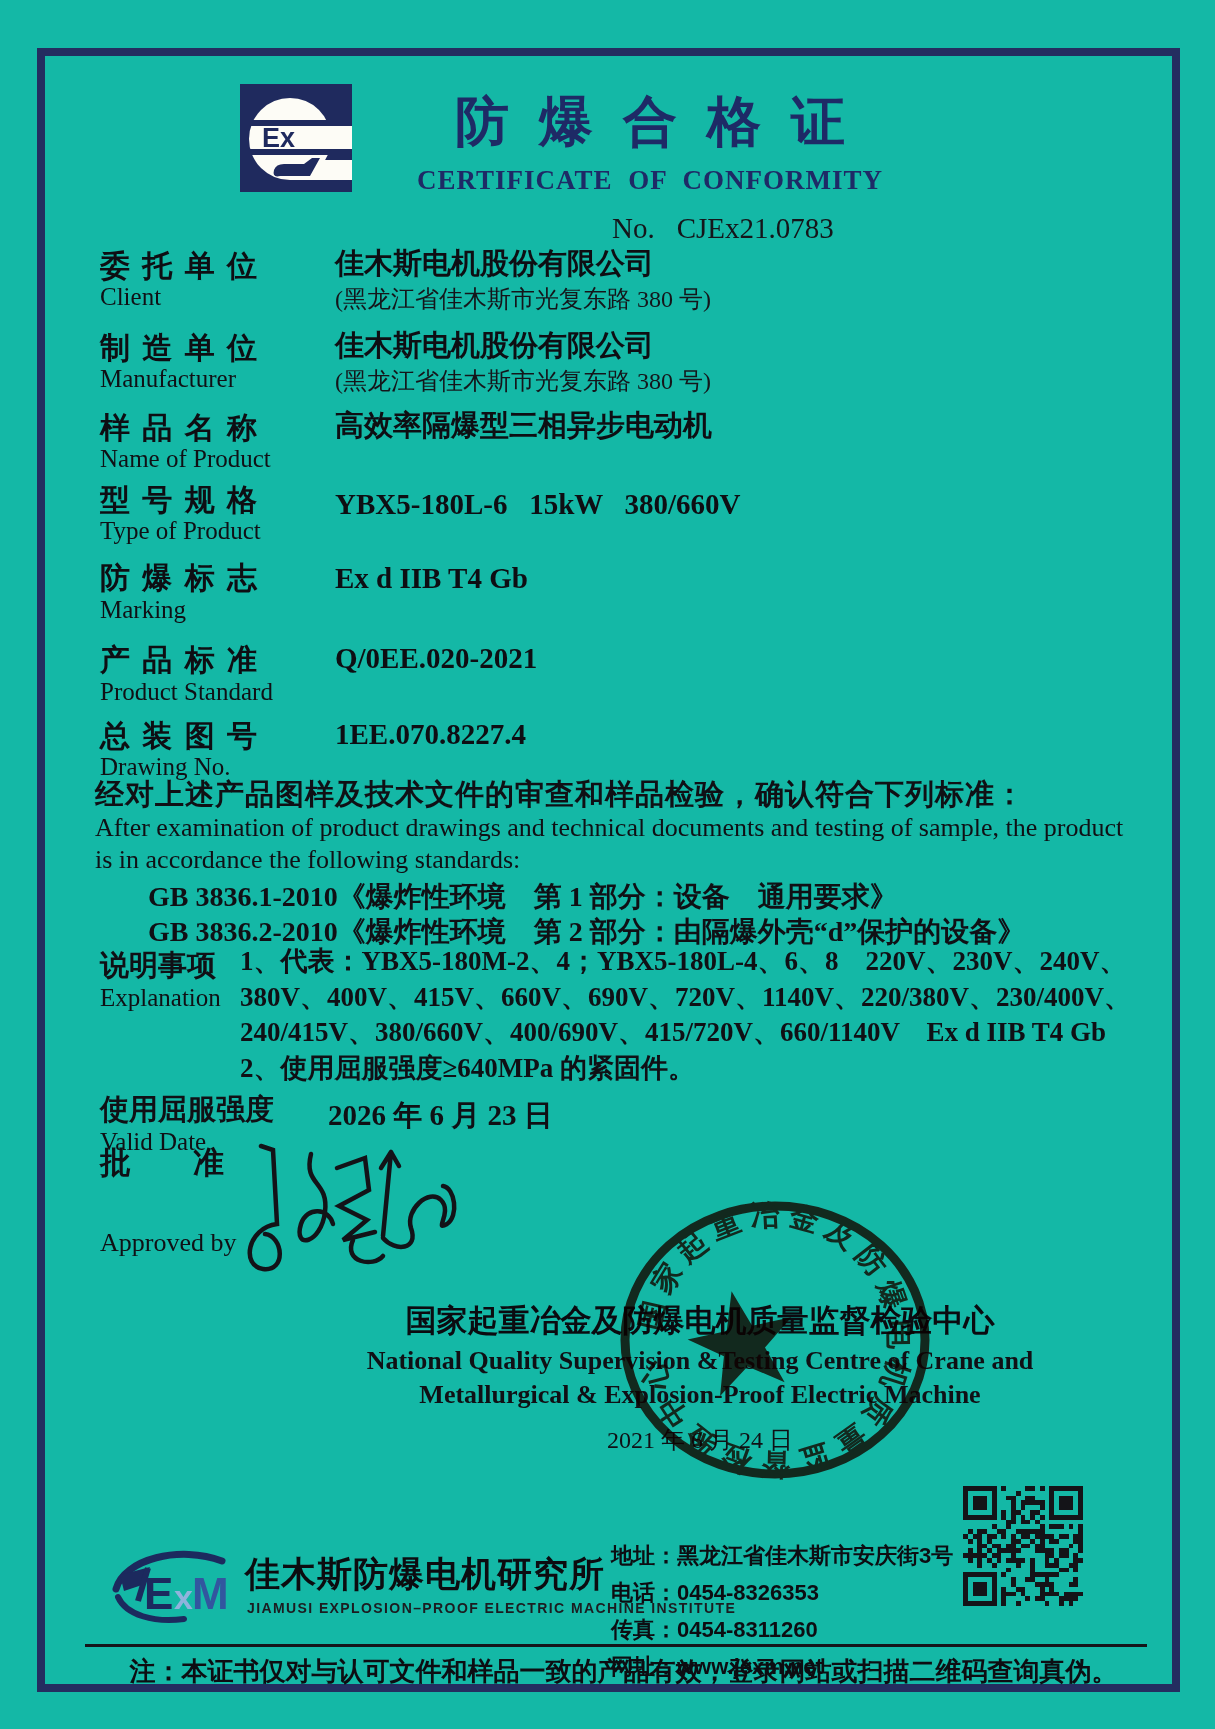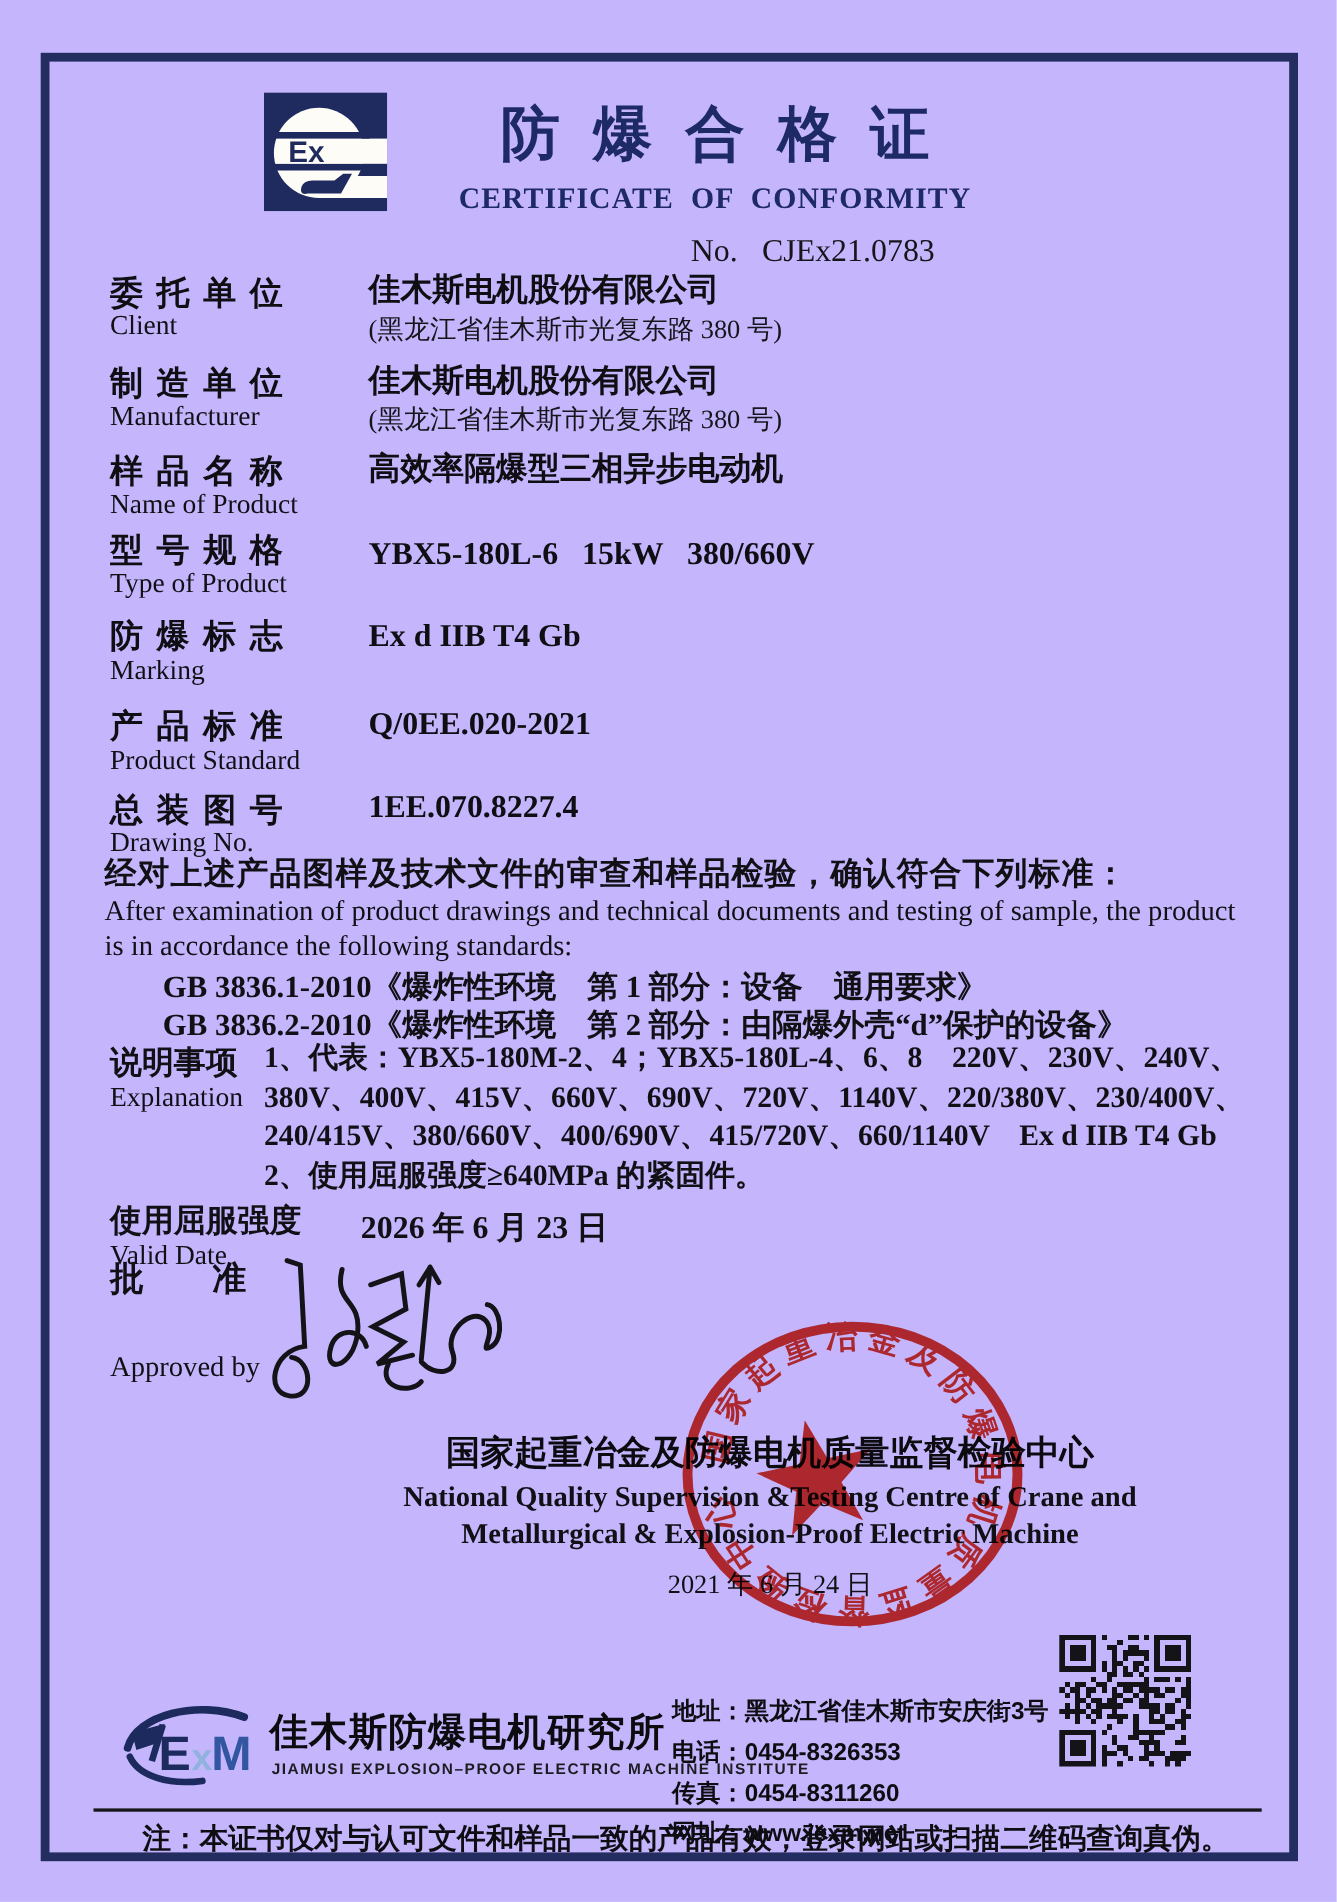--- a/index.html
+++ b/index.html
@@ -1,35 +1,35 @@
 <!DOCTYPE html>
 <html><head>
 <meta charset="utf-8">
 <style>
   html,body{margin:0;padding:0;}
   .page{
     position:relative;
     width:1215px;height:1729px;
-    background:#c4b5fd;
+    background:#14b8a6;
     font-family:"Liberation Serif","DejaVu Serif",serif;
     color:#101015;
     overflow:hidden;
   }
   .frame{
     position:absolute;left:37px;top:48px;
     width:1127px;height:1628px;
     border:8px solid #242d60;
   }
   .abs{position:absolute;white-space:nowrap;}
 
   
   .title-block{position:absolute;left:400px;top:86px;width:500px;text-align:center;}
   .title-cn{font-size:54px;font-weight:bold;color:#1e2a66;letter-spacing:30px;text-indent:30px;font-family:"Liberation Serif",serif;}
   .title-en{margin-top:6px;font-size:27px;font-weight:bold;color:#1e2a66;letter-spacing:1px;word-spacing:8px;}
-  .cert-no{left:612px;top:212px;font-size:29px;color:#15151a;margin-left:16px;}
+  .cert-no{left:612px;top:212px;font-size:29px;color:#15151a;}
   .cert-no .num{margin-left:22px;}
 
   
   .flabel{left:100px;font-family:"Liberation Sans","DejaVu Sans",sans-serif;font-weight:bold;font-size:30px;color:#0e0e13;letter-spacing:2px;}
   .fsub{left:100px;font-size:25px;color:#101015;}
   .fval{left:335px;font-weight:bold;font-size:29px;color:#0e0e13;}
   .faddr{left:335px;font-size:24px;color:#15151a;}
 
   .stmt-cn{left:95px;top:775px;font-family:"Liberation Sans","DejaVu Sans",sans-serif;font-weight:bold;font-size:29px;letter-spacing:1px;}
   .stmt-en{left:95px;top:813px;font-size:26px;}

